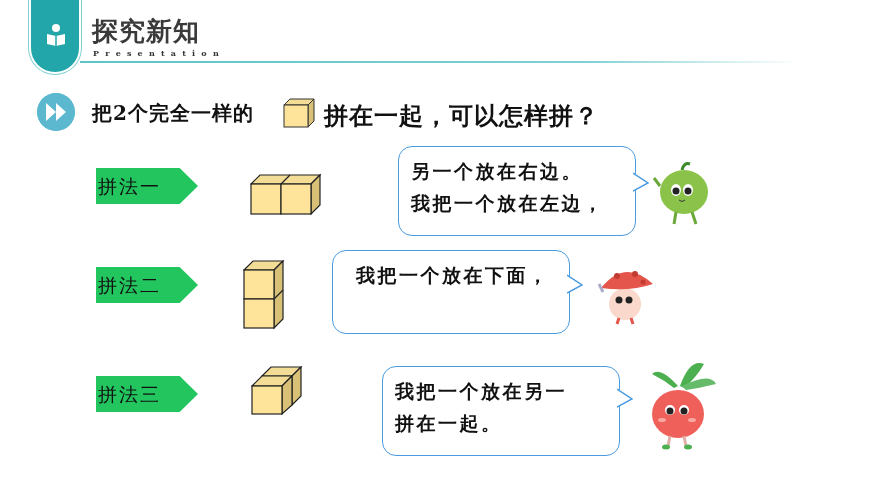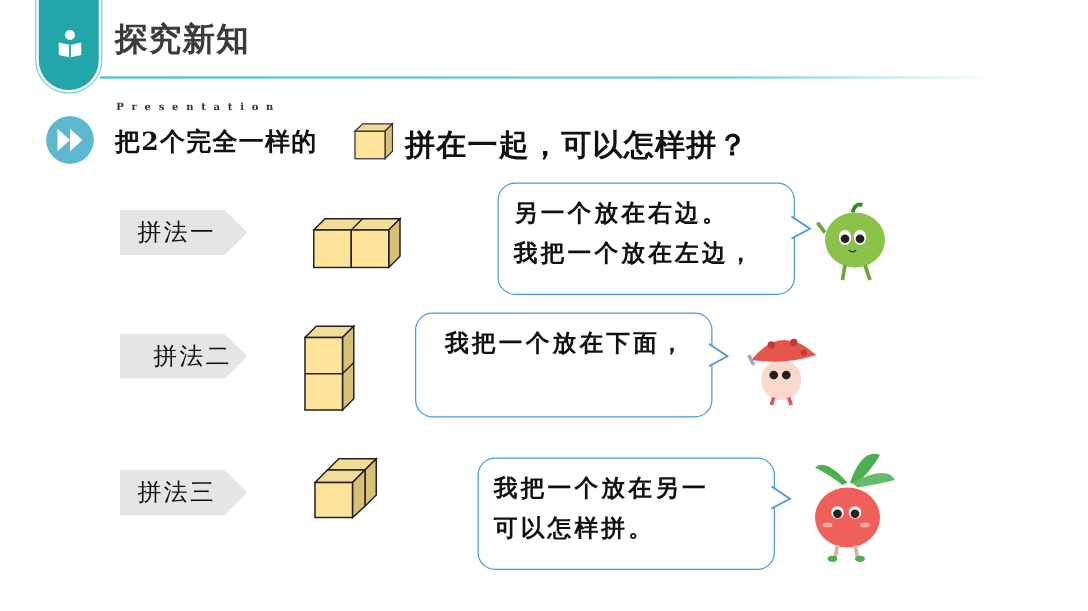--- a/index.html
+++ b/index.html
@@ -4,30 +4,30 @@
 <style>
   html, body { margin:0; padding:0; }
   body { width:870px; height:489px; background:#ffffff; position:relative; overflow:hidden;
          font-family:"DejaVu Serif", "Liberation Serif", serif; color:#111; }
   .header-tab { position:absolute; left:31px; top:-10px; width:48px; height:82px;
     background:#22a6aa; border-radius:0 0 24px 24px; box-shadow:0 0 0 2px #fff, 0 0 0 3px #7fcfd2; }
   .header-icon { position:absolute; left:44px; top:23px; width:24px; height:24px; }
   .header-title { position:absolute; left:92px; top:14px; font-size:26px; font-family:"DejaVu Sans","Liberation Sans",sans-serif; color:#3a3a3a; font-weight:bold; letter-spacing:1px; }
   .header-line { position:absolute; left:80px; top:61px; width:720px; height:2px;
     background:linear-gradient(to right, #5ec4c8 0%, #7fd0d4 70%, rgba(255,255,255,0) 100%); }
-  .header-sub { position:absolute; left:93px; top:80px; font-size:8px; letter-spacing:6.2px; color:#333; font-family:"DejaVu Serif",serif; font-weight:bold; }
+  .header-sub { position:absolute; left:93px; top:48px; font-size:8px; letter-spacing:6.2px; color:#333; font-family:"DejaVu Serif",serif; font-weight:bold; }
 
   .q-icon { position:absolute; left:37px; top:93px; width:38px; height:38px; border-radius:50%; background:#5bb8cf; }
   .question { position:absolute; left:92px; top:100px; font-size:20px; font-weight:bold; letter-spacing:1px; }
   .q-cube { position:absolute; left:283px; top:97px; }
   .question2 { position:absolute; left:324px; top:100px; font-size:24px; font-weight:bold; letter-spacing:1px; }
 
-  .tag { position:absolute; left:96px; width:102px; height:36px; background:#e5e5e5;
+  .tag { position:absolute; left:96px; width:102px; height:36px; background:#22c55e;
     clip-path:polygon(0 0, 82% 0, 100% 50%, 82% 100%, 0 100%);
-    font-size:19px; line-height:36px; padding-left:14px; box-sizing:border-box; letter-spacing:2px; }
+    font-size:19px; line-height:36px; padding-left:2px; box-sizing:border-box; letter-spacing:2px; }
 
   .bubble { position:absolute; border:1.5px solid #4a9be0; border-radius:14px; background:#fff;
     font-size:19px; line-height:32px; padding:8px 10px 8px 12px; box-sizing:border-box; letter-spacing:2.5px; font-weight:bold; }
   .bubble .tail { position:absolute; right:-14px; width:16px; height:22px; }
   .char { position:absolute; }
 </style>
 </head>
 <body>
 
 <div class="header-tab"></div>
@@ -74,21 +74,21 @@
   <ellipse cx="24" cy="30" rx="5" ry="6" fill="#fff"></ellipse>
     <circle cx="24" cy="31" r="3.5" fill="#222"></circle>
   <ellipse cx="36" cy="30" rx="5" ry="6" fill="#fff"></ellipse>
     <circle cx="36" cy="31" r="3.5" fill="#222"></circle>
   <path d="M27 40 Q30 43 33 40" stroke="#333" fill="none"></path>
   <line x1="8" y1="26" x2="2" y2="18" stroke="#6aa83a" stroke-width="3"></line>
   <line x1="24" y1="52" x2="22" y2="64" stroke="#6aa83a" stroke-width="3"></line>
   <line x1="40" y1="52" x2="44" y2="64" stroke="#6aa83a" stroke-width="3"></line>
 </svg>
 
-<div class="tag" style="top:267px;text-align:center;">拼法二</div>
+<div class="tag" style="top:267px;">拼法二</div>
 <svg class="char" style="left:243px;top:260px;" width="42" height="70" viewBox="0 0 42 70">
   <polygon points="1,10 10,1 40,1 31,10" fill="#f3dc96" stroke="#222" stroke-width="1.2"></polygon>
   <polygon points="31,10 40,1 40,59 31,68" fill="#d8c077" stroke="#222" stroke-width="1.2"></polygon>
   <line x1="31" y1="39" x2="40" y2="30" stroke="#222" stroke-width="1.2"></line>
   <rect x="1" y="10" width="30" height="29" fill="#fde49a" stroke="#222" stroke-width="1.2"></rect>
   <rect x="1" y="39" width="30" height="29" fill="#fde49a" stroke="#222" stroke-width="1.2"></rect>
 </svg>
 <div class="bubble" style="left:332px;top:250px;width:238px;height:84px;padding-left:23px;">
   <div>我把一个放在下面，</div>
   <svg class="tail" style="top:22px;" viewBox="0 0 16 22">
@@ -111,21 +111,21 @@
 <div class="tag" style="top:376px;">拼法三</div>
 <svg class="char" style="left:251px;top:366px;" width="52" height="50" viewBox="0 0 52 50">
   <polygon points="11,10 20,1 50,1 41,10" fill="#f3dc96" stroke="#222" stroke-width="1.2"></polygon>
   <polygon points="1,20 11,10 41,10 31,20" fill="#f3dc96" stroke="#222" stroke-width="1.2"></polygon>
   <polygon points="41,10 50,1 50,30 41,39" fill="#d8c077" stroke="#222" stroke-width="1.2"></polygon>
   <polygon points="31,20 41,10 41,39 31,48" fill="#d8c077" stroke="#222" stroke-width="1.2"></polygon>
   <rect x="1" y="20" width="30" height="28" fill="#fde49a" stroke="#222" stroke-width="1.2"></rect>
 </svg>
 <div class="bubble" style="left:382px;top:366px;width:238px;height:90px;">
   <div>我把一个放在另一</div>
-  <div>可以怎样拼。</div>
+  <div>拼在一起。</div>
   <svg class="tail" style="top:20px;" viewBox="0 0 16 22">
       <path d="M0 2 L15 12 L0 20" fill="#fff" stroke="#4a9be0" stroke-width="1.5"></path>
     </svg>
 </div>
 <svg class="char" style="left:640px;top:356px;" width="80" height="96" viewBox="0 0 80 96">
   <path d="M38 30 Q20 10 12 18 Q24 24 34 32" fill="#4caf50"></path>
   <path d="M40 30 Q50 2 64 8 Q56 22 44 32" fill="#4caf50"></path>
   <path d="M42 30 Q70 16 76 28 Q60 32 46 34" fill="#66bb6a"></path>
   <ellipse cx="38" cy="58" rx="26" ry="24" fill="#f0605a"></ellipse>
   <circle cx="30" cy="54" r="5" fill="#fff"></circle>

